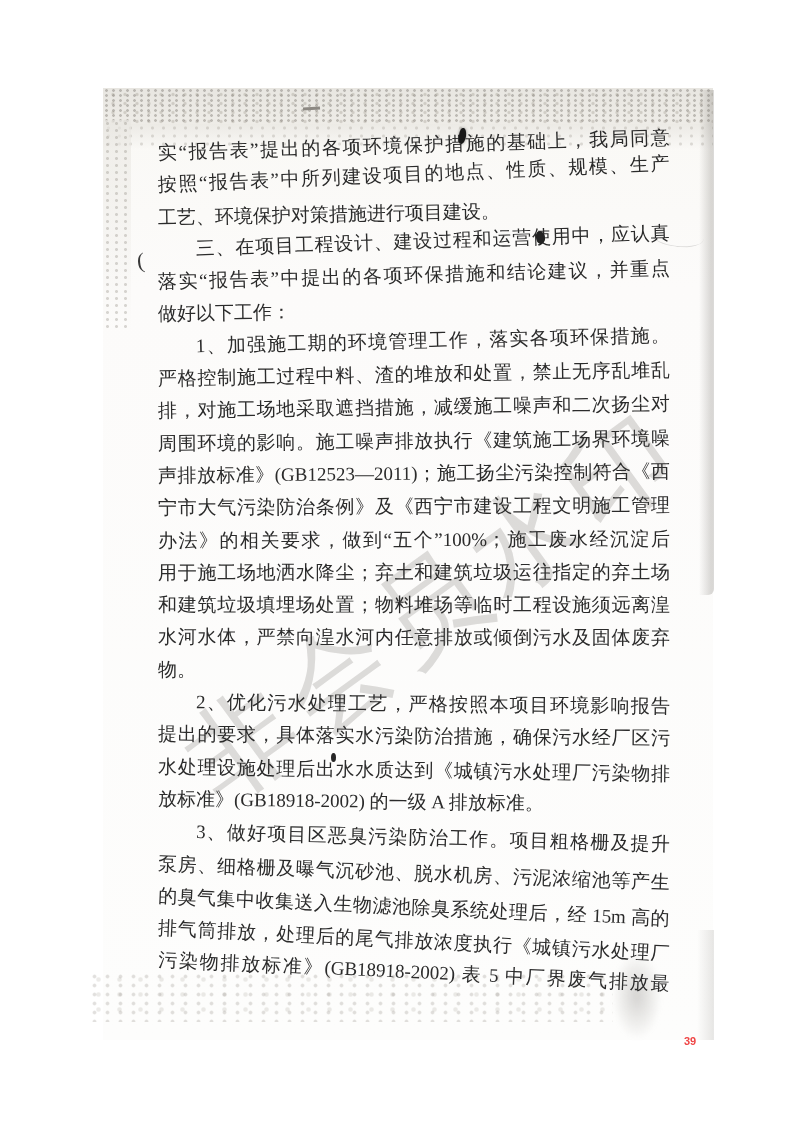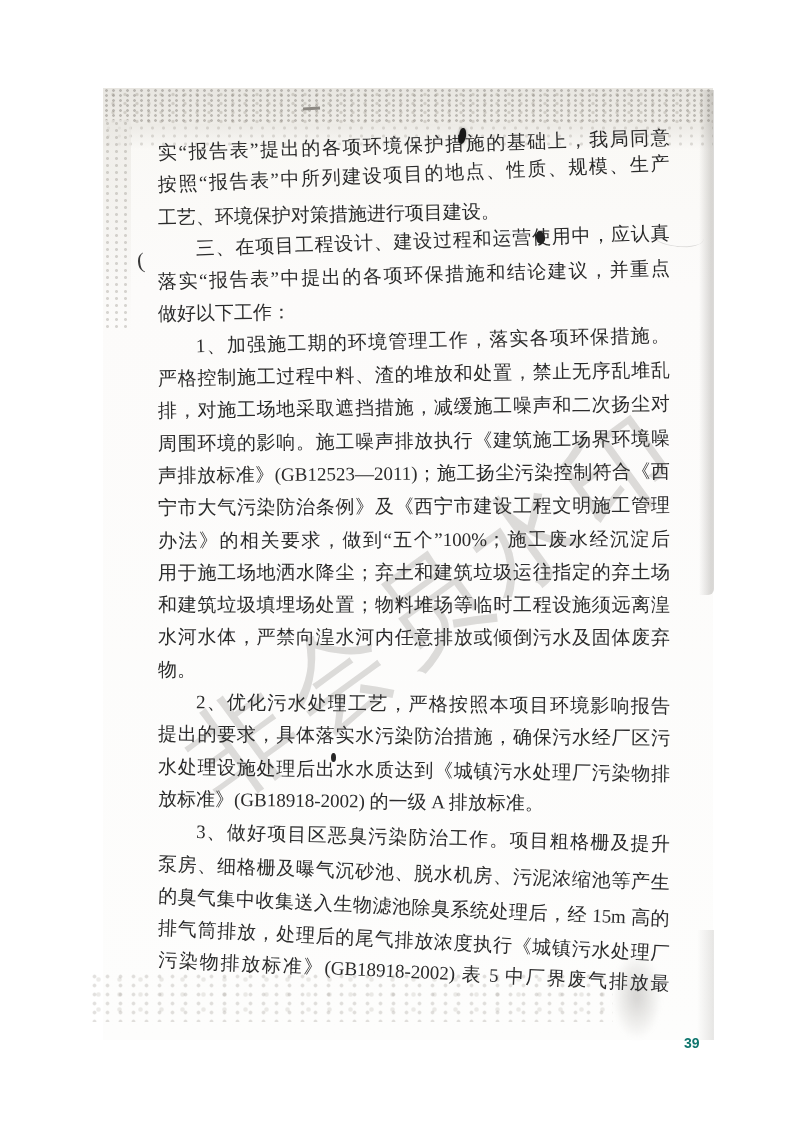--- a/index.html
+++ b/index.html
@@ -69,21 +69,21 @@
   .dash{position:absolute;left:303px;top:107px;width:17px;height:3px;background:#8d8983;
     transform:rotate(-4deg);}
   .dot1{position:absolute;left:331px;top:753px;width:5px;height:9px;background:#262626;border-radius:50%;}
   .paren-mark{position:absolute;left:137px;top:248px;font-size:22px;color:#3a3a3a;
     transform:rotate(-6deg);font-family:"Liberation Serif",serif;}
   .hairline{position:absolute;left:652px;top:226px;width:52px;height:20px;
     border-bottom:1px solid rgba(0,0,0,.12);border-radius:50%;transform:rotate(6deg);}
 
   .page-number{position:absolute;left:684px;top:1035px;
     font-family:"Liberation Sans","DejaVu Sans",sans-serif;
-    font-size:14px;font-weight:600;color:#0f766e;}
+    font-size:11px;font-weight:600;color:#ef4444;}
 </style>
 </head>
 <body>
 
 <div class="scan-page">
 
   <div class="sheet"></div>
 
   <div class="top-band"></div>
   <div class="top-band-fade"></div>

